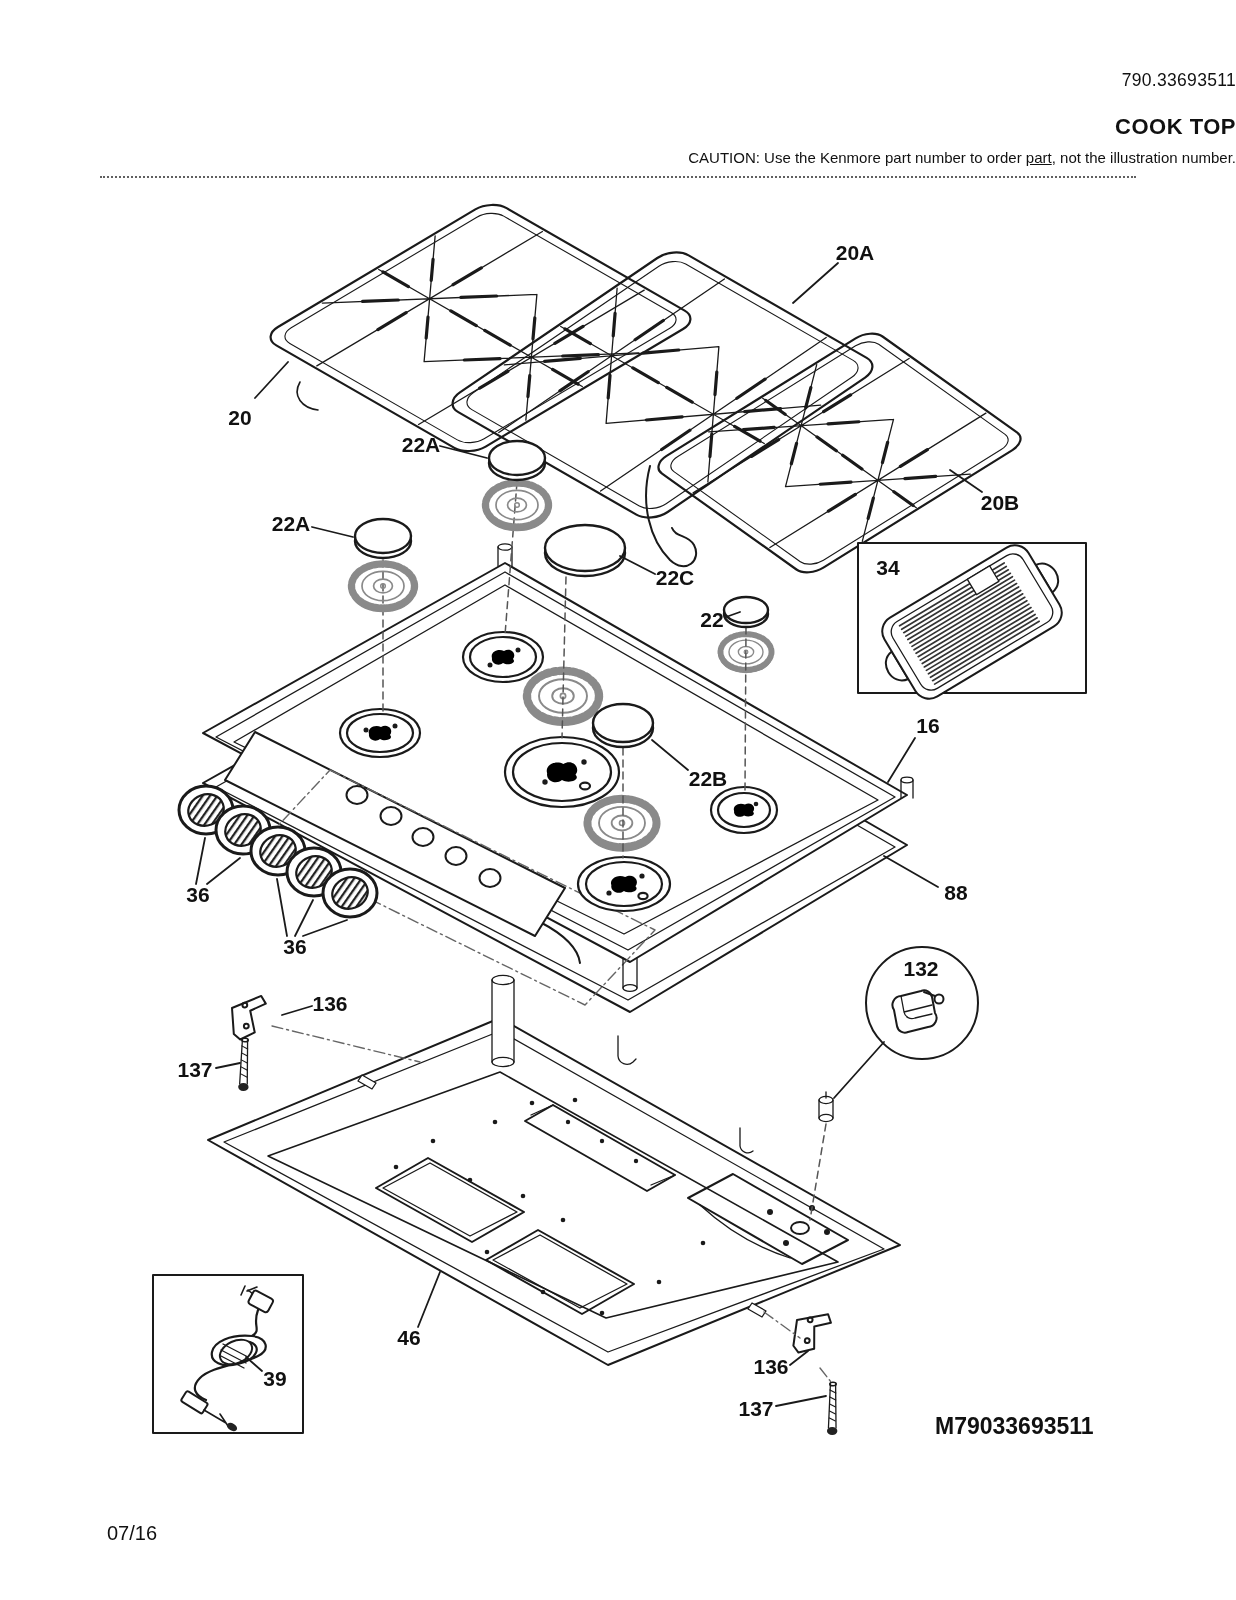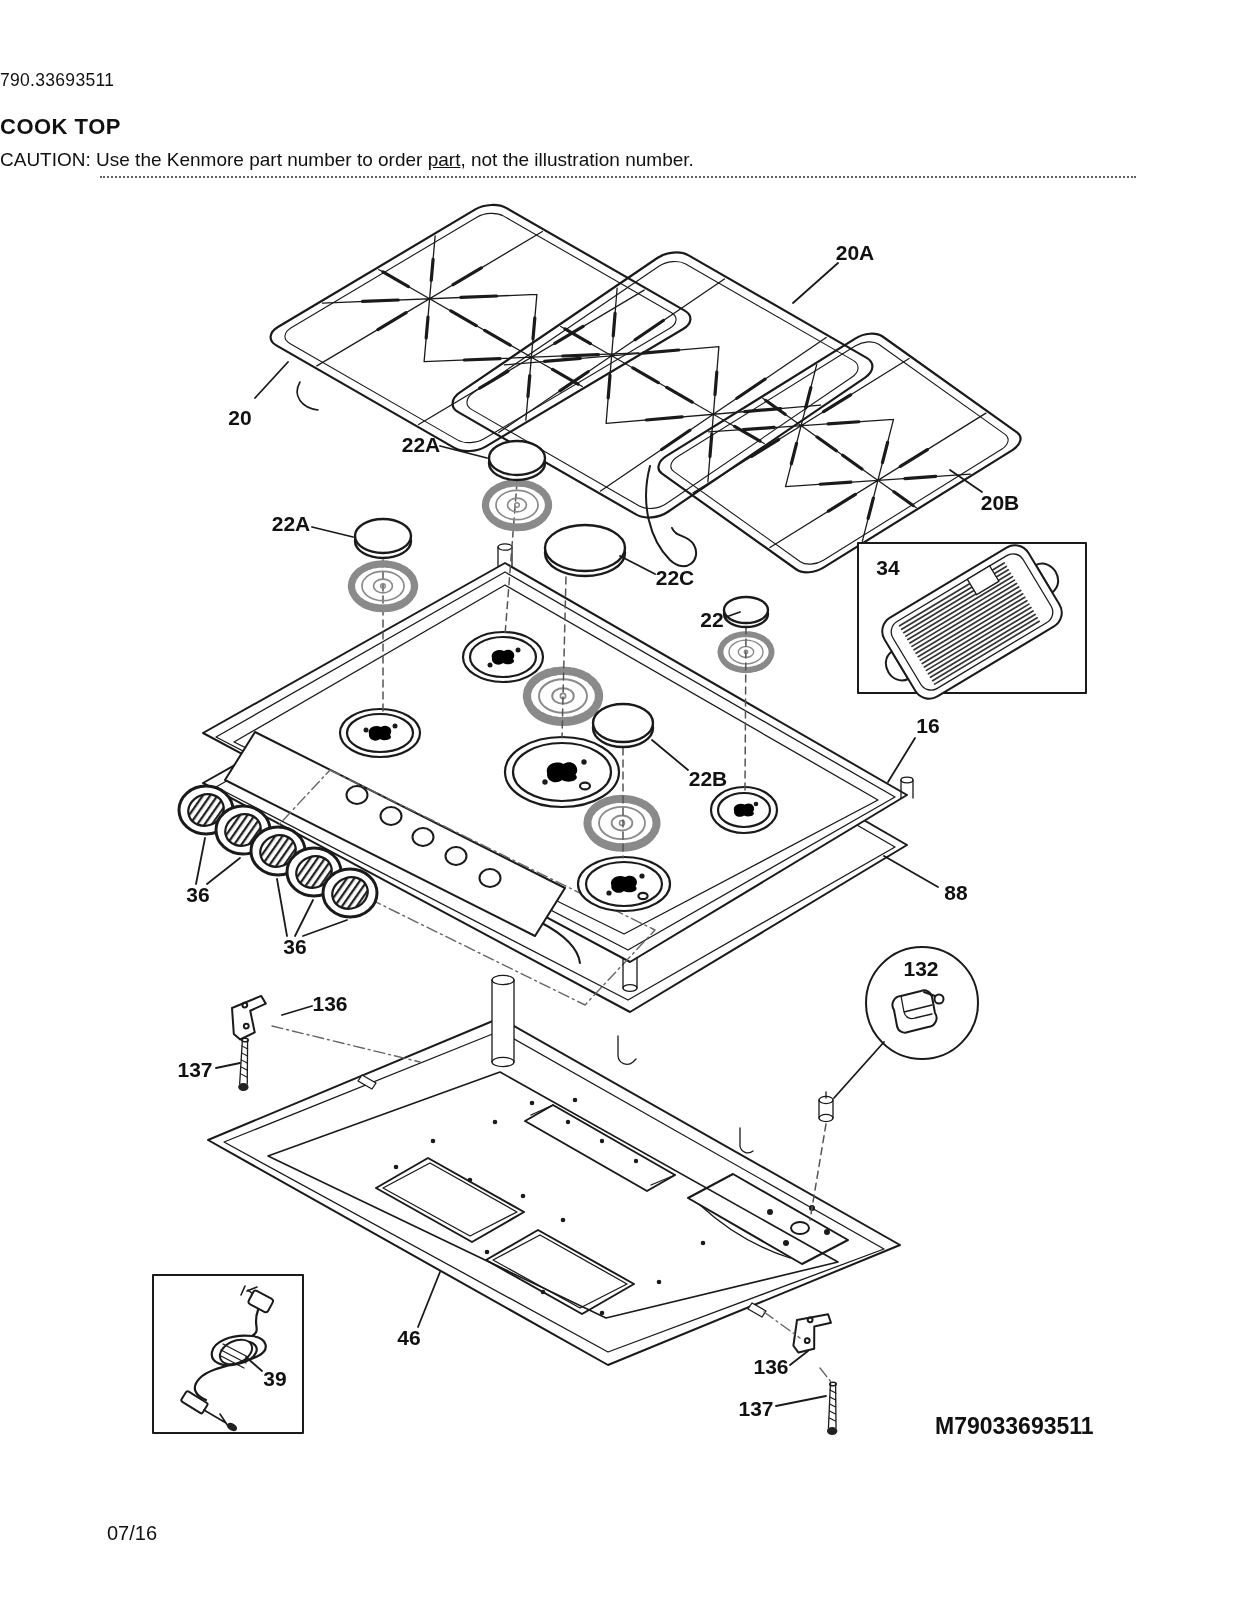--- a/index.html
+++ b/index.html
@@ -1,20 +1,20 @@
 <!DOCTYPE html>
 <html><head>
 <meta charset="utf-8">
 <style>
   html,body{margin:0;padding:0;background:#fff;}
   body{width:1236px;height:1600px;position:relative;font-family:"Liberation Sans",sans-serif;color:#111;overflow:hidden;}
-  .hdr{position:absolute;left:0;width:100%;text-align:left;}
+  .hdr{position:absolute;left:0;width:100%;text-align:right;}
   #model-number{top:70px;font-size:17.5px;letter-spacing:.3px;}
   #page-title{top:114px;font-size:22px;font-weight:bold;letter-spacing:.5px;}
-  #caution-line{top:149px;font-size:19px;}
+  #caution-line{top:149px;font-size:15px;}
   #caution-line .u{text-decoration:underline;}
   #top-rule{position:absolute;top:176px;left:100px;width:1036px;height:0;border-top:2px dotted #606060;}
   svg{position:absolute;top:0;left:0;}
   svg *{stroke-linejoin:round;stroke-linecap:round;}
   .ln{stroke:#1a1a1a;fill:none;stroke-width:2;}
   .fw{fill:#fff;}
   .thin{stroke-width:1.3;}
   .med{stroke-width:1.6;}
   .dash{stroke:#555;stroke-width:1.5;stroke-dasharray:7 5;fill:none;}
   .dashdot{stroke:#666;stroke-width:1.4;stroke-dasharray:11 4 2 4;fill:none;}

